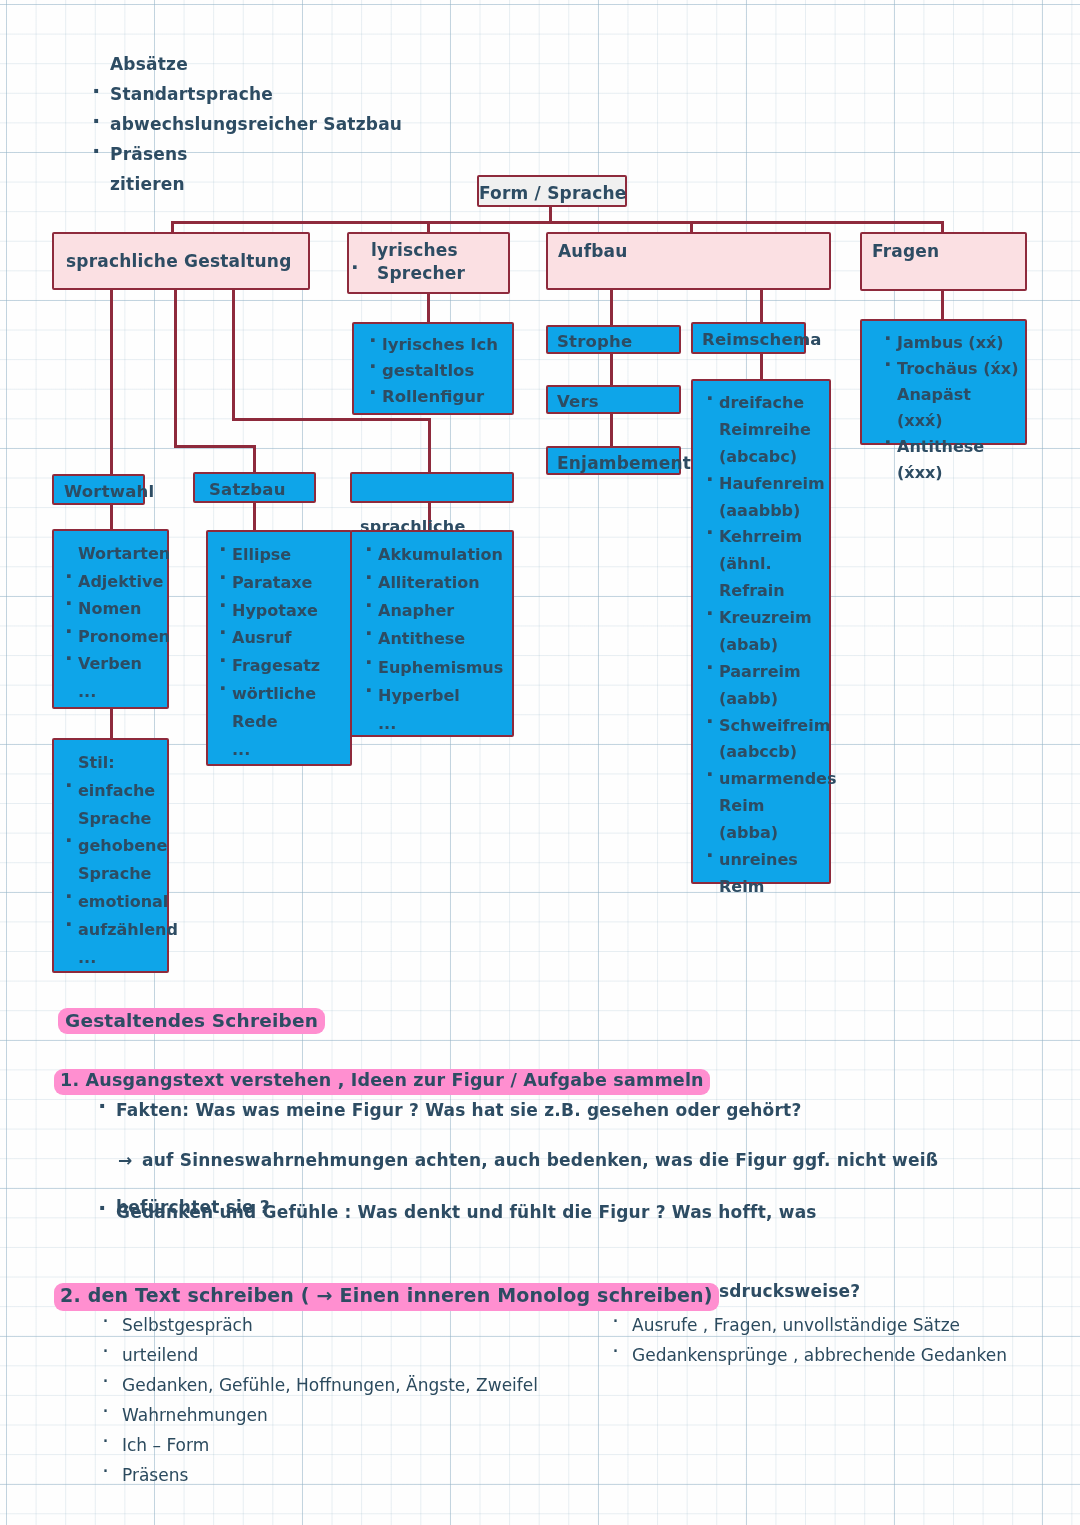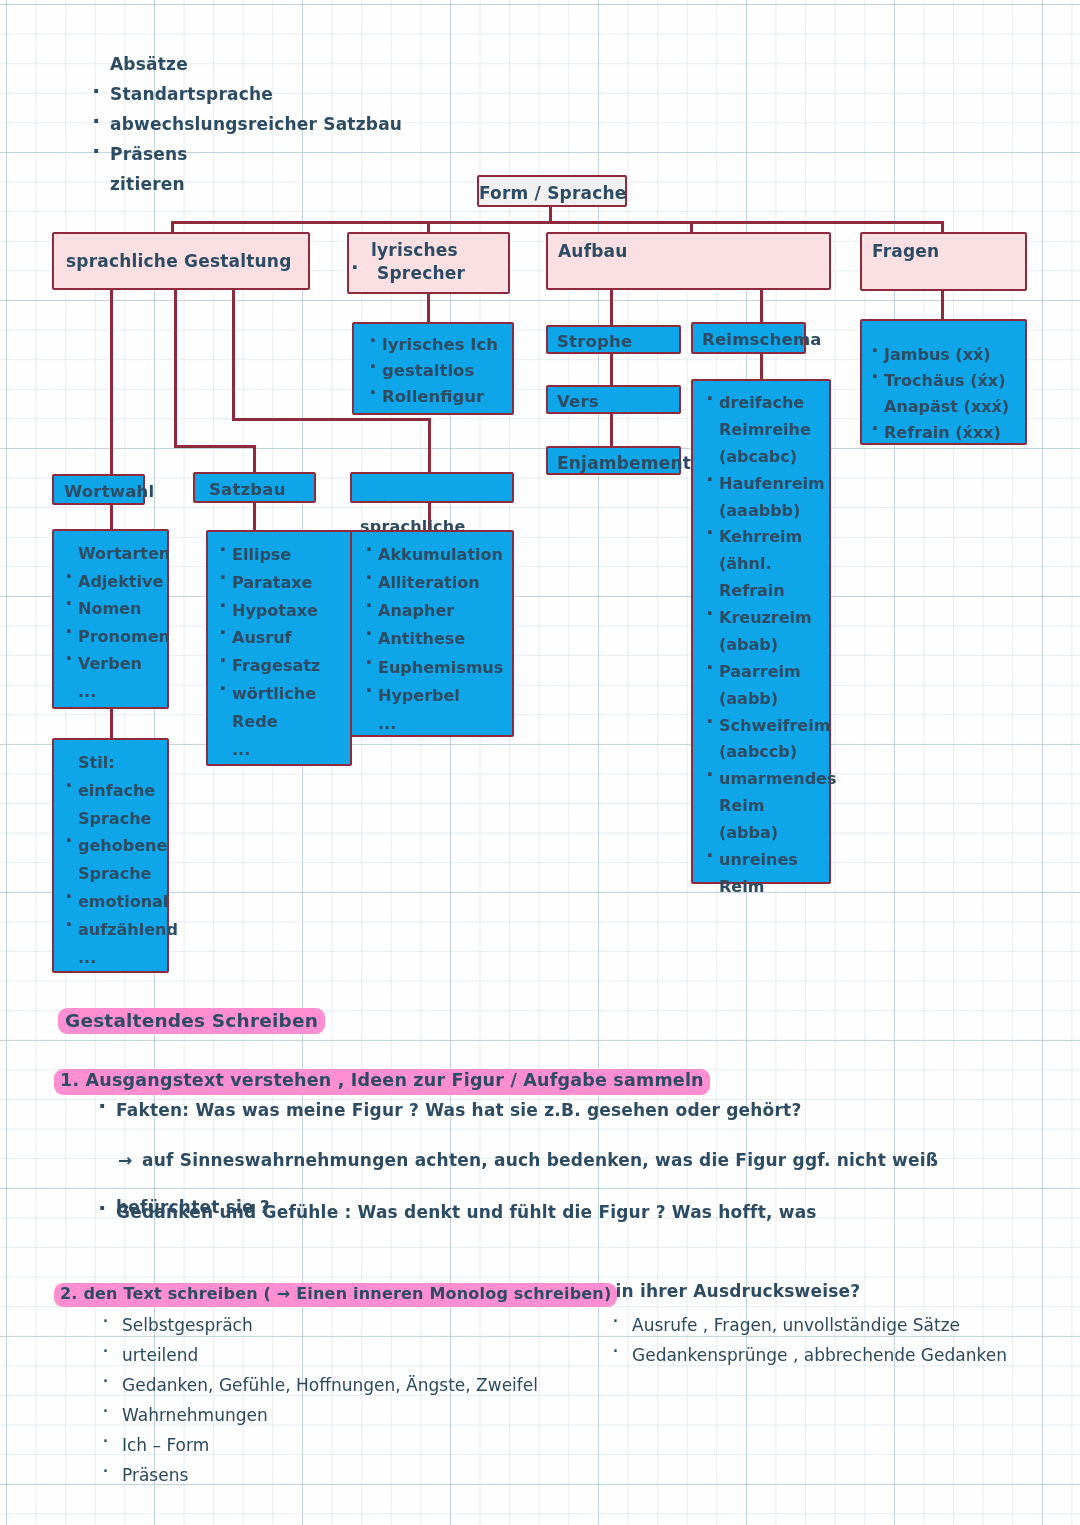--- a/index.html
+++ b/index.html
@@ -216,25 +216,25 @@
         <li>Schweifreim</li>
         <li class="cont">(aabccb)</li>
         <li>umarmendes</li>
         <li class="cont">Reim (abba)</li>
         <li>unreines</li>
         <li class="cont">Reim</li>
       </ul>
   </div>
 
   <div class="box light" style="left:860px;top:319px;width:167px;height:126px;">
-    <ul id="metrum-list" style="padding:9px 6px 6px 8px;line-height:1.62;font-size:16px;margin-top:12px;">
+    <ul id="metrum-list" style="padding:9px 6px 6px 21px;line-height:1.62;font-size:16px;">
         <li>Jambus (xx́)</li>
         <li>Trochäus (x́x)</li>
         <li class="cont">Anapäst (xxx́)</li>
-        <li>Refrain (x́xx)</li>
+        <li>Antithese (x́xx)</li>
       </ul>
   </div>
 
   <div class="box light" style="left:52px;top:474px;width:93px;height:31px;">
     <div class="hand" style="padding:6px 0 0 10px;font-size:16.5px;">Wortwahl</div>
   </div>
   <div class="box light" style="left:52px;top:529px;width:117px;height:180px;">
     <ul id="wortwahl-list" style="padding:9px 4px 6px 10px;line-height:1.72;font-size:16px;">
         <li class="cont">Wortarten</li>
         <li>Adjektive</li>
@@ -309,21 +309,21 @@
   <div class="abs hand bl" style="left:96px;top:1166px;">
     <span>Gedanken  und  Gefühle :  Was     denkt   und   fühlt  die  Figur ?  Was    hofft,  was</span>
   </div>
   <div class="abs hand" style="left:116px;top:1197px;font-size:17px;">
     <span>befürchtet   sie ?</span>
   </div>
   <div class="abs hand bl" style="left:96px;top:1228px;">
     <span>Sprache:  Wie  spricht   die   Figur?  Gibt   es   Auffälliges   in   ihrer  Ausdrucksweise?</span>
   </div>
 
-  <div class="abs hand" style="left:54px;top:1283px;font-size:16px;">
+  <div class="abs hand" style="left:54px;top:1283px;font-size:19px;">
     <span class="hl" style="padding:1px 6px 3px 6px;">
       <span>2.</span>
       <span>den  Text  schreiben ( →   Einen   inneren   Monolog   schreiben)</span>
     </span>
   </div>
 
   <div class="colwrap" id="step2-left" style="left:100px;top:1315px;width:520px;">
       <div class="item">Selbstgespräch</div>
       <div class="item">urteilend</div>
       <div class="item">Gedanken,  Gefühle,  Hoffnungen,  Ängste,  Zweifel</div>

